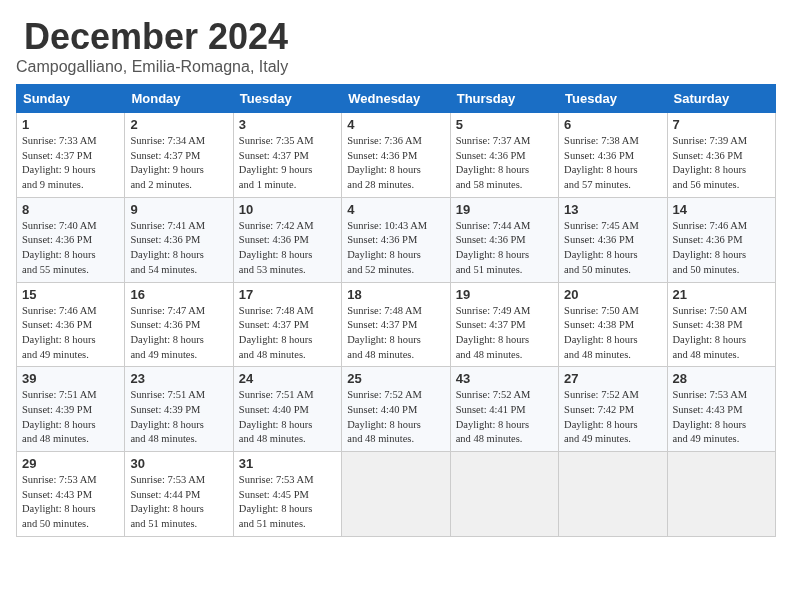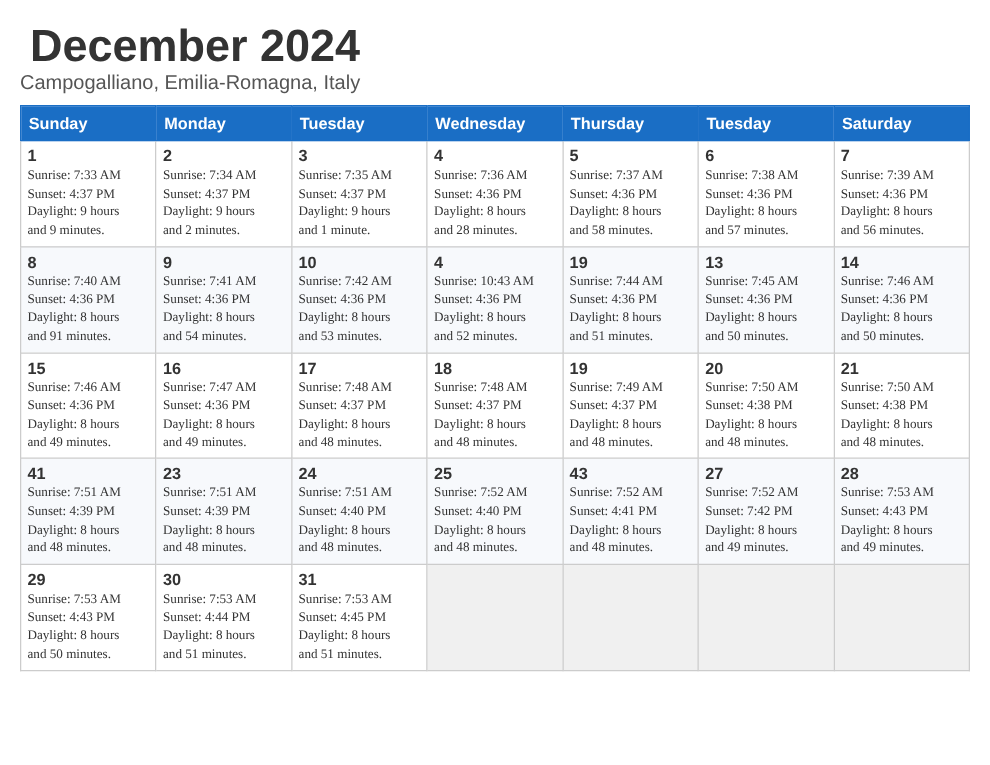--- a/index.html
+++ b/index.html
@@ -176,21 +176,21 @@
           </div>
         </td>
       </tr>
       <tr>
         <td>
           <span class="day-number">8</span>
           <div class="cell-content">
             <div>Sunrise: 7:40 AM</div>
             <div>Sunset: 4:36 PM</div>
             <div>Daylight: 8 hours</div>
-            <div>and 91 minutes.</div>
+            <div>and 55 minutes.</div>
           </div>
         </td>
         <td>
           <span class="day-number">9</span>
           <div class="cell-content">
             <div>Sunrise: 7:41 AM</div>
             <div>Sunset: 4:36 PM</div>
             <div>Daylight: 8 hours</div>
             <div>and 54 minutes.</div>
           </div>
@@ -301,21 +301,21 @@
           <div class="cell-content">
             <div>Sunrise: 7:50 AM</div>
             <div>Sunset: 4:38 PM</div>
             <div>Daylight: 8 hours</div>
             <div>and 48 minutes.</div>
           </div>
         </td>
       </tr>
       <tr>
         <td>
-          <span class="day-number">41</span>
+          <span class="day-number">39</span>
           <div class="cell-content">
             <div>Sunrise: 7:51 AM</div>
             <div>Sunset: 4:39 PM</div>
             <div>Daylight: 8 hours</div>
             <div>and 48 minutes.</div>
           </div>
         </td>
         <td>
           <span class="day-number">23</span>
           <div class="cell-content">

